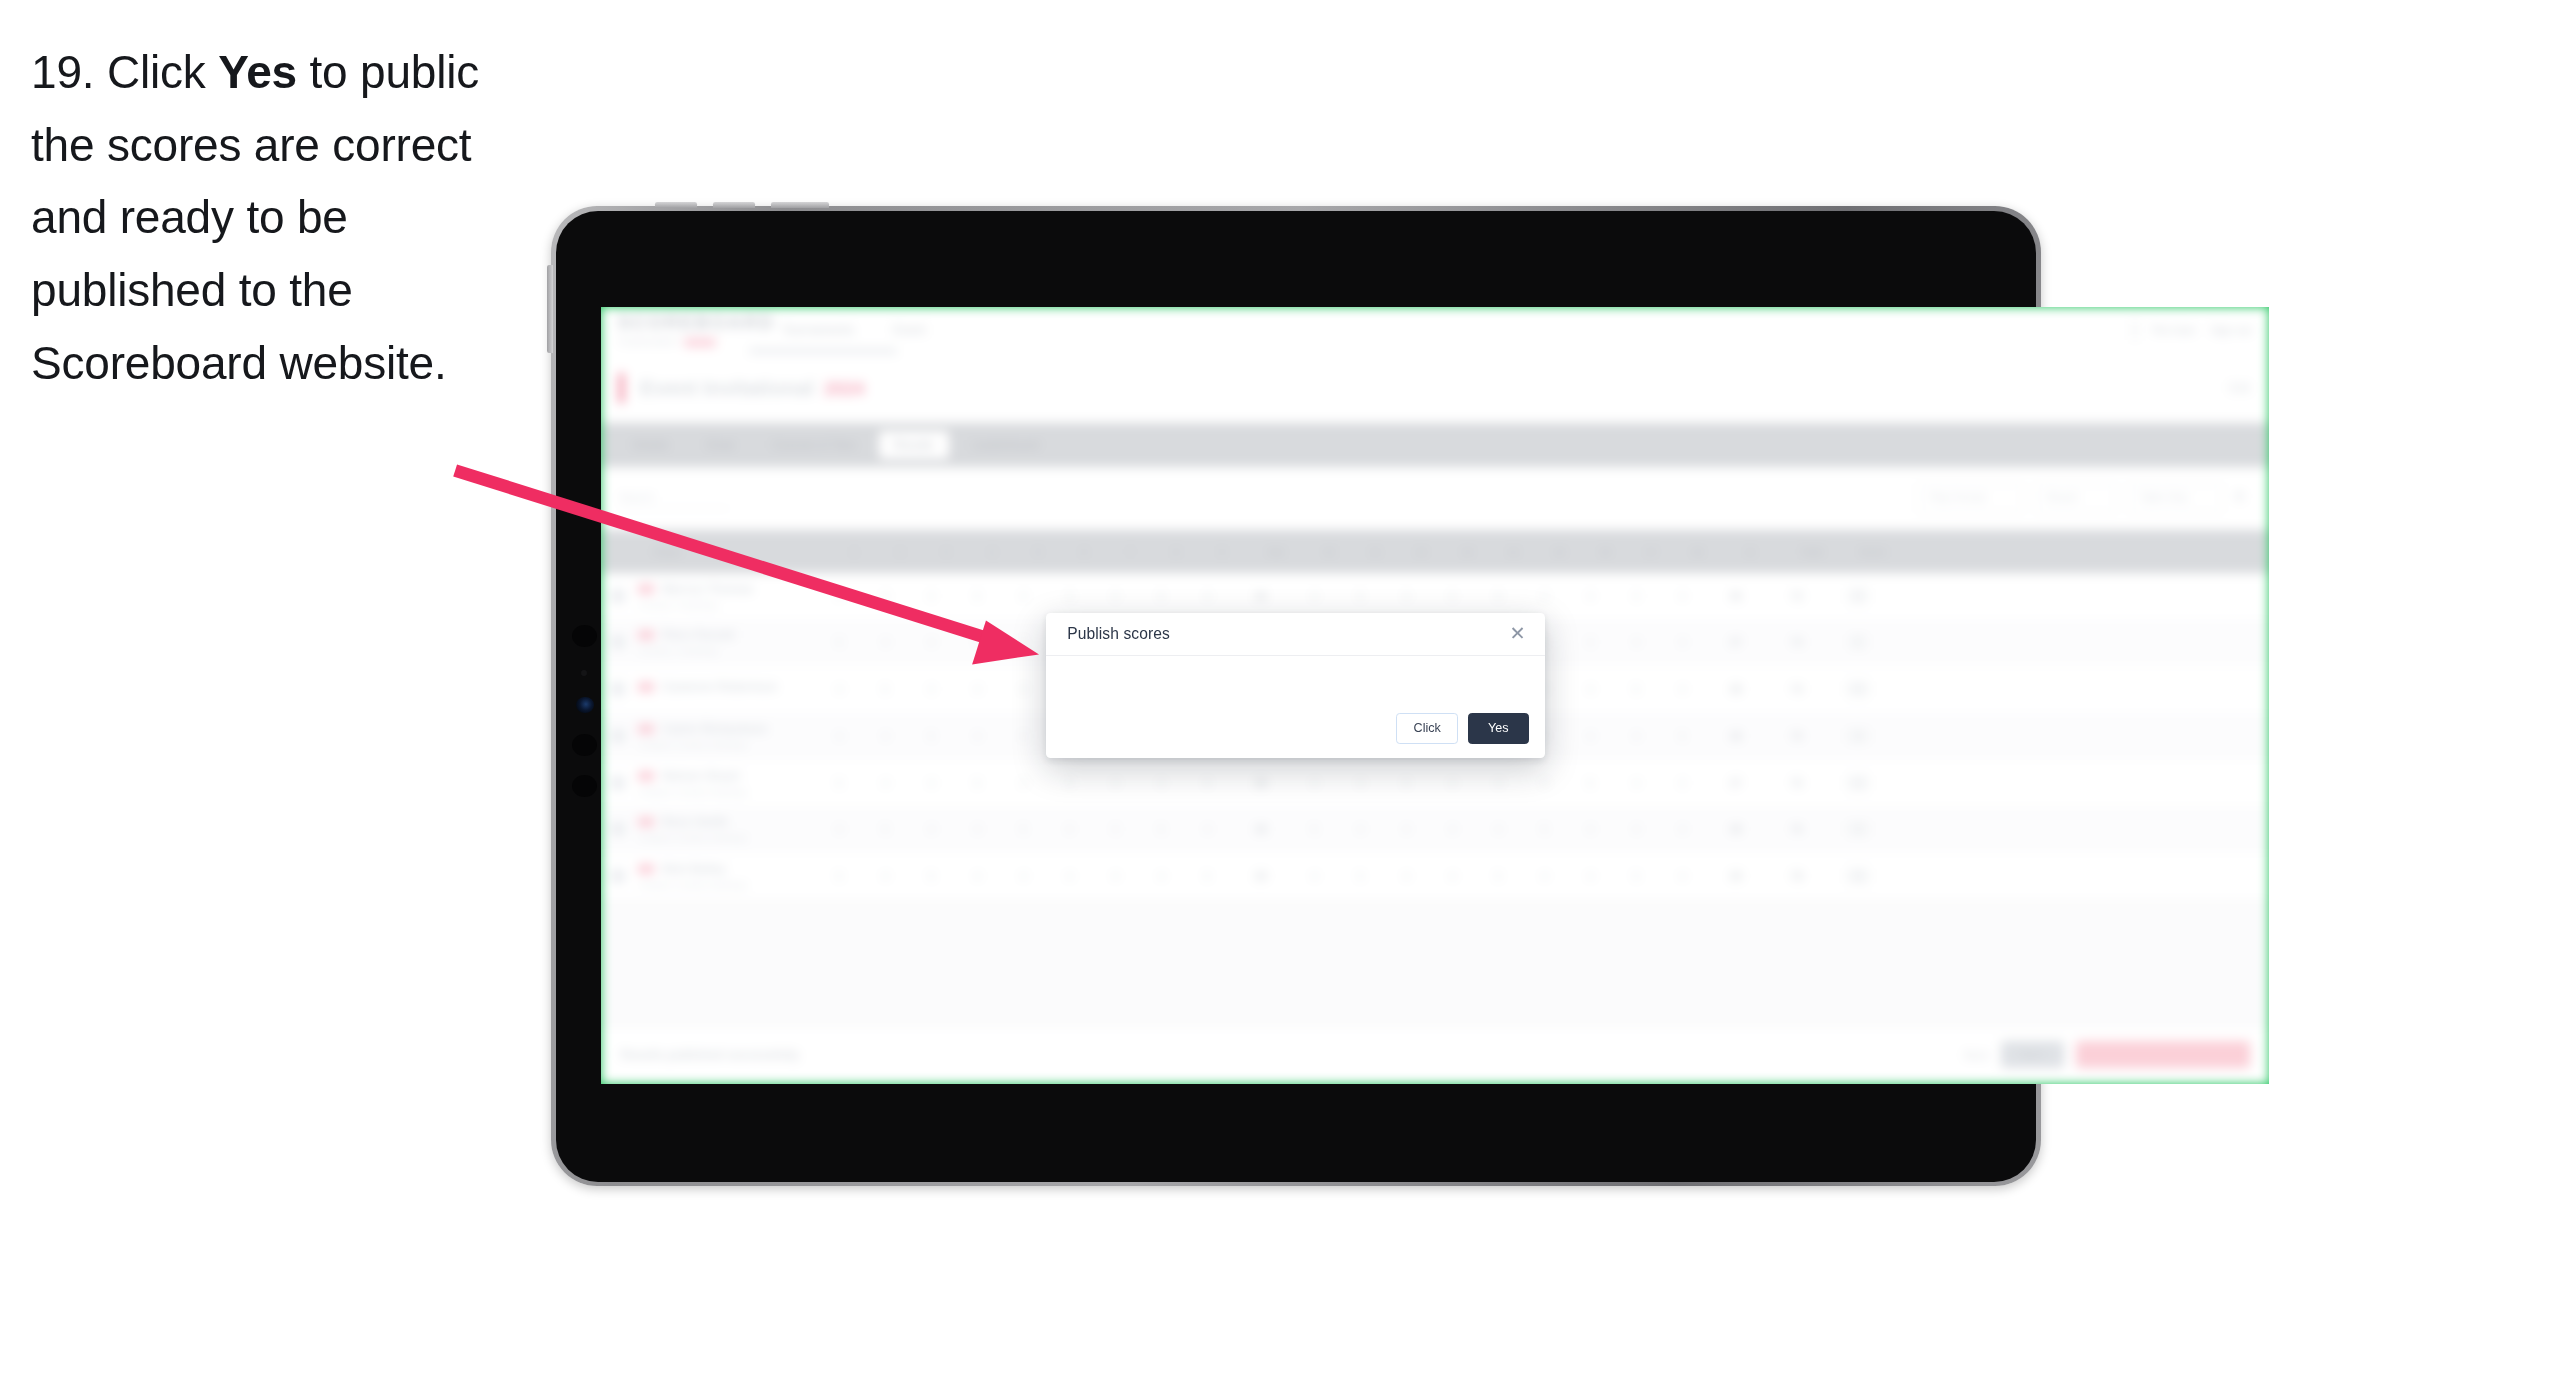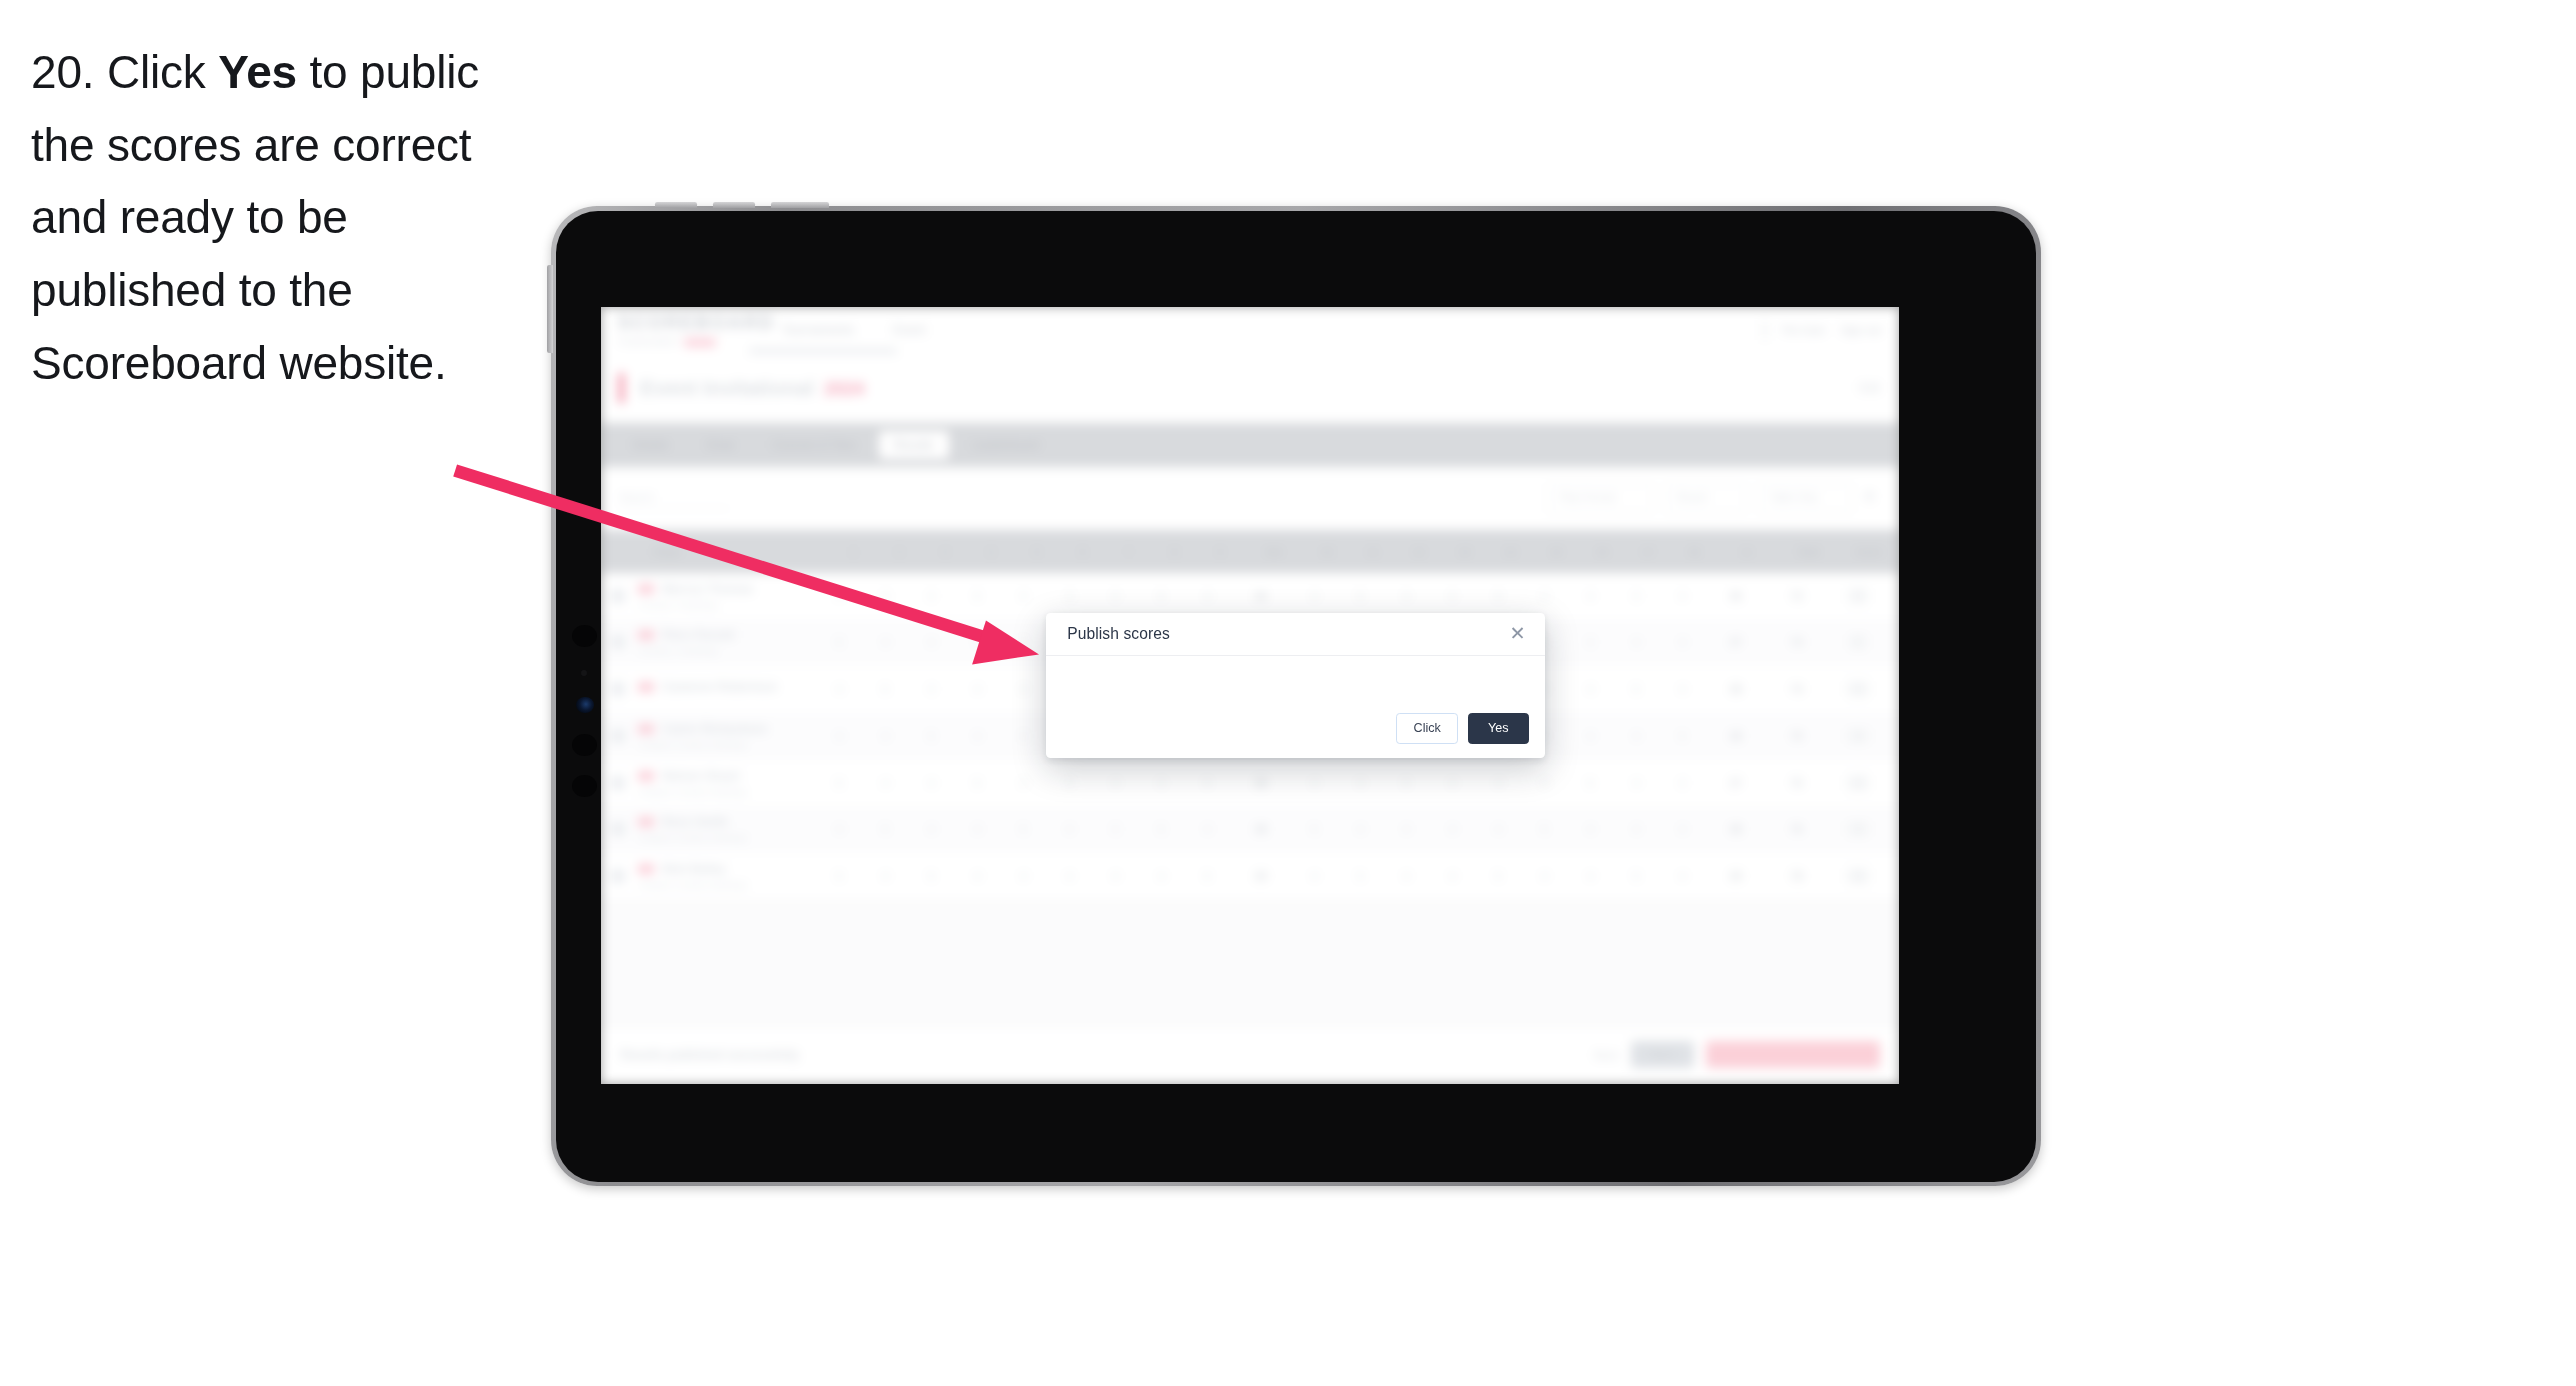--- a/index.html
+++ b/index.html
@@ -61,23 +61,23 @@
     position: absolute;
     left: 5.2px; top: 4.5px; right: 5.2px; bottom: 4.5px;
     border-radius: 42px;
     background: #0b0b0c;
   }
   
   .screen {
     position: absolute;
     left: 45px;
     top: 96px;
-    width: 1298px;
+    width: 1668px;
     height: 777px;
-    background: #a3a3a3;
+    background: #22c55e;
     overflow: hidden;
   }
 
   
   .btn-top {
     position: absolute;
     top: -4.5px;
     height: 6.7px;
     border-radius: 2.2px 2.2px 0 0;
     background: linear-gradient(180deg,#d4d4d6,#a0a0a3);
@@ -311,21 +311,21 @@
     background: #2b3649;
     color: #ffffff;
     border: 1.5px solid #2b3649;
     padding: 7.4px 19.3px;
   }
 </style>
 </head>
 <body>
 
 <div class="instruction">
-  <span>20.</span>
+  <span>19.</span>
   <span>Click</span>
   <b>Yes</b>
   <span>to public the scores are correct and ready to be published to the Scoreboard website.</span>
 </div>
 
 <div class="tablet">
   <div class="tablet-rim"></div>
 
   <div class="btn-top v1"></div>
   <div class="btn-top v2"></div>

